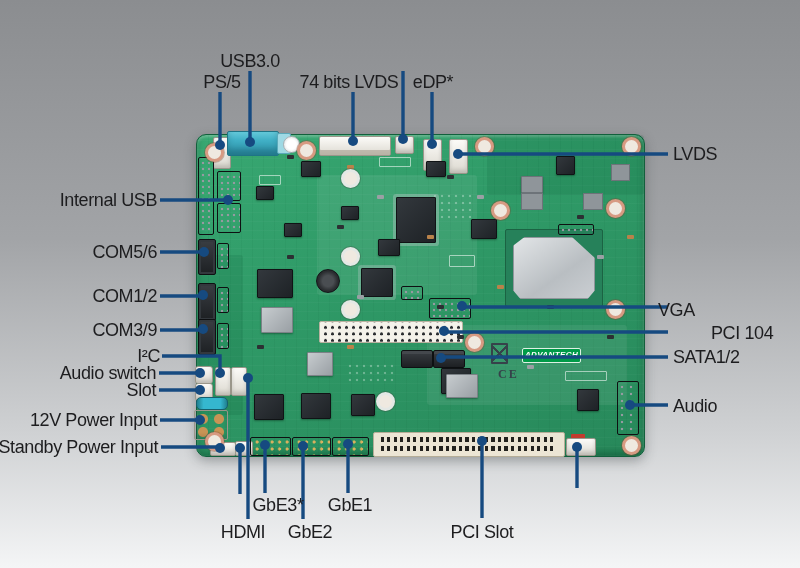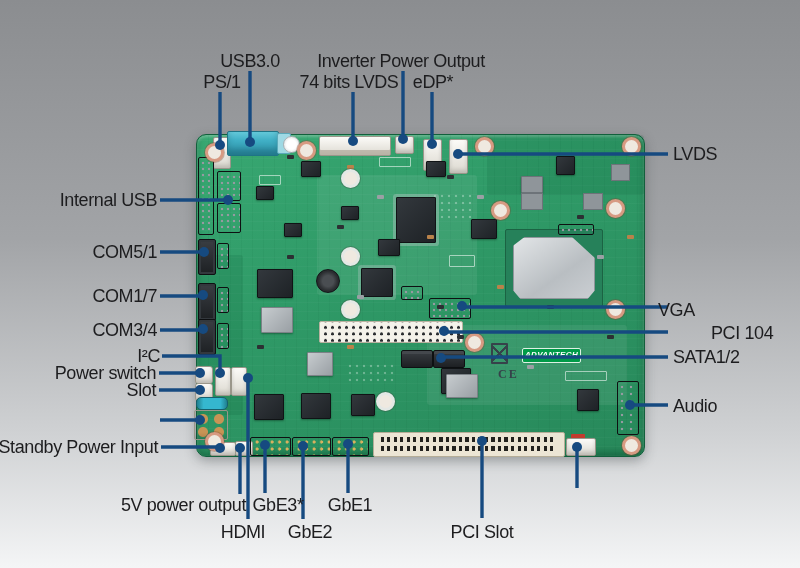--- a/index.html
+++ b/index.html
@@ -253,40 +253,39 @@
       <circle cx="303" cy="446" r="5"></circle>
     <path d="M348 444 L348 493"></path>     
       <circle cx="348" cy="444" r="5"></circle>
     <path d="M482 442 L482 518"></path> 
       <circle cx="482" cy="441" r="5"></circle>
     <path d="M577 448 L577 488"></path>
       <circle cx="577" cy="447" r="5"></circle>
   </svg>
 
   <div class="lbl cx" style="left:250px;top:50px">USB3.0</div>
-  <div class="lbl cx" style="left:401px;top:50px">Inverter Power Output</div>
-
-  <div class="lbl cx" style="left:222px;top:71px">PS/1</div>
+
+  <div class="lbl cx" style="left:222px;top:71px">PS/5</div>
   <div class="lbl cx" style="left:349px;top:71px">74 bits LVDS</div>
   <div class="lbl cx" style="left:433px;top:71px">eDP*</div>
 
   <div class="lbl" style="left:673px;top:143px">LVDS</div>
   <div class="lbl" style="left:658px;top:299px">VGA</div>
   <div class="lbl" style="left:711px;top:322px">PCI 104</div>
   <div class="lbl" style="left:673px;top:346px">SATA1/2</div>
   <div class="lbl" style="left:673px;top:395px">Audio</div>
 
   <div class="lbl rt" style="right:643px;top:189px">Internal USB</div>
-  <div class="lbl rt" style="right:643px;top:241px">COM5/1</div>
-  <div class="lbl rt" style="right:643px;top:285px">COM1/7</div>
-  <div class="lbl rt" style="right:643px;top:319px">COM3/4</div>
+  <div class="lbl rt" style="right:643px;top:241px">COM5/6</div>
+  <div class="lbl rt" style="right:643px;top:285px">COM1/2</div>
+  <div class="lbl rt" style="right:643px;top:319px">COM3/9</div>
   <div class="lbl rt" style="right:640px;top:345px">I²C</div>
-  <div class="lbl rt" style="right:644px;top:362px">Power switch</div>
+  <div class="lbl rt" style="right:644px;top:362px">Audio switch</div>
   <div class="lbl rt" style="right:644px;top:379px">Slot</div>
+  <div class="lbl rt" style="right:643px;top:409px">12V Power Input</div>
   <div class="lbl rt" style="right:642px;top:436px">Standby Power Input</div>
 
-  <div class="lbl rt" style="right:554px;top:494px">5V power output</div>
   <div class="lbl cx" style="left:278px;top:494px">GbE3*</div>
   <div class="lbl cx" style="left:350px;top:494px">GbE1</div>
   <div class="lbl cx" style="left:243px;top:521px">HDMI</div>
   <div class="lbl cx" style="left:310px;top:521px">GbE2</div>
   <div class="lbl cx" style="left:482px;top:521px">PCI Slot</div>
 </div>
 
 </body></html>

